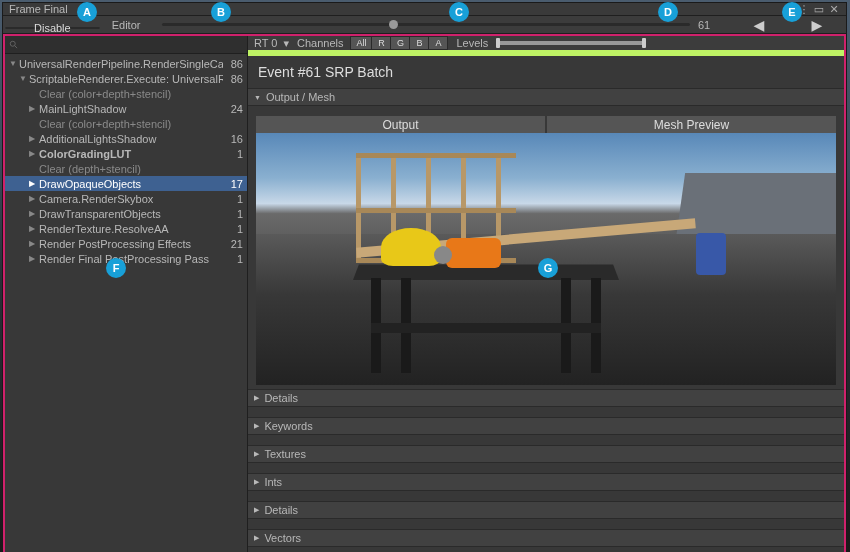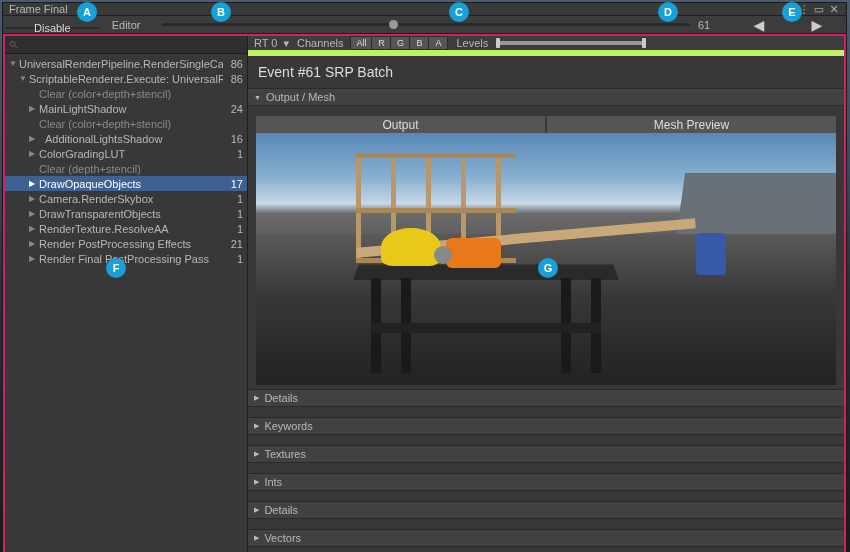--- a/index.html
+++ b/index.html
@@ -116,26 +116,26 @@
           <div class="row">
             <span class="arr" style="left: 24px;">▶</span>
             <span class="lbl" style="left: 34px; right: 24px;">MainLightShadow</span>
             <span class="num">24</span>
           </div>
           <div class="row dim">
             <span class="lbl" style="left: 34px; right: 24px;">Clear (color+depth+stencil)</span>
           </div>
           <div class="row">
             <span class="arr" style="left: 24px;">▶</span>
-            <span class="lbl" style="left: 40px; right: 24px;">AdditionalLightsShadow</span>
+            <span class="lbl" style="left: 34px; right: 24px;">AdditionalLightsShadow</span>
             <span class="num">16</span>
           </div>
           <div class="row">
             <span class="arr" style="left: 24px;">▶</span>
-            <span class="lbl" style="left: 34px; right: 24px;">ColorGradingLUT</span>
+            <span class="lbl" style="left: 34px; right: 24px; font-weight: bold;">ColorGradingLUT</span>
             <span class="num">1</span>
           </div>
           <div class="row dim">
             <span class="lbl" style="left: 34px; right: 24px;">Clear (depth+stencil)</span>
           </div>
           <div class="row sel">
             <span class="arr" style="left: 24px;">▶</span>
             <span class="lbl" style="left: 34px; right: 24px;">DrawOpaqueObjects</span>
             <span class="num">17</span>
           </div>

